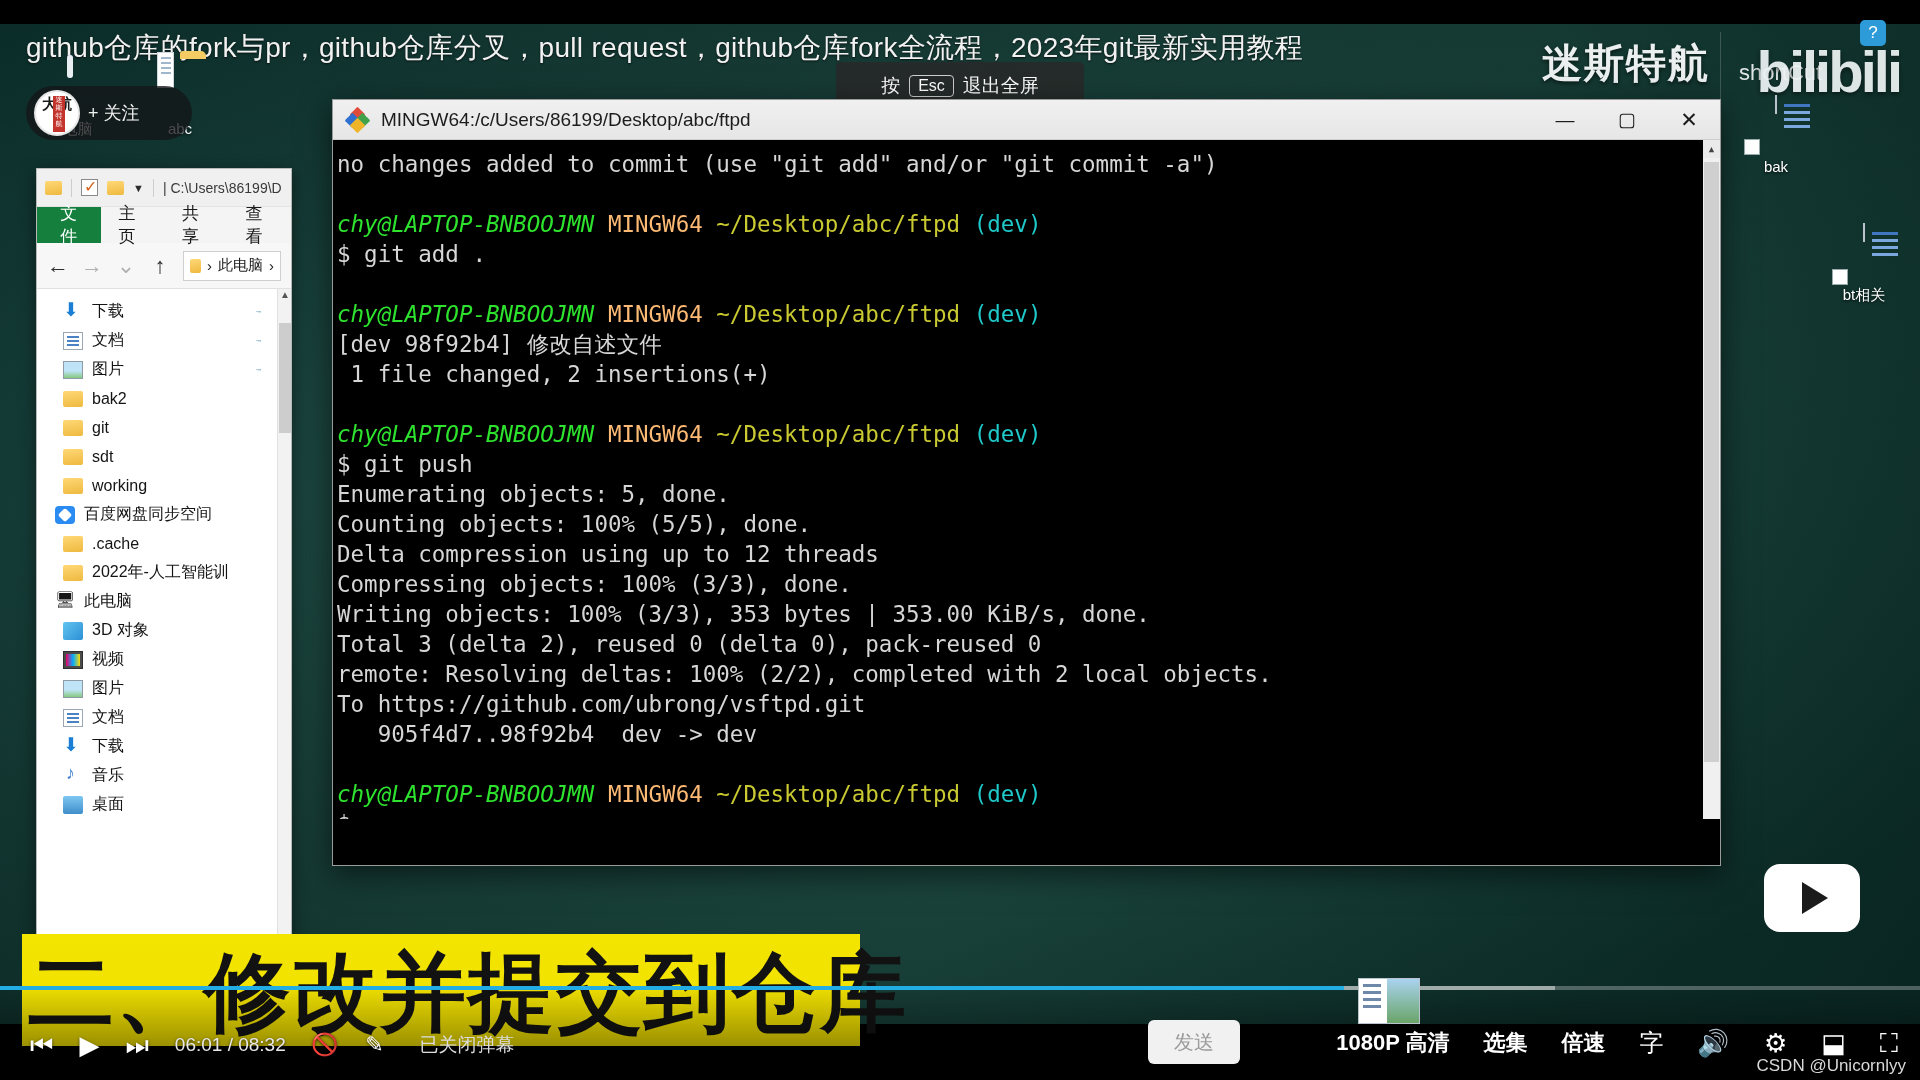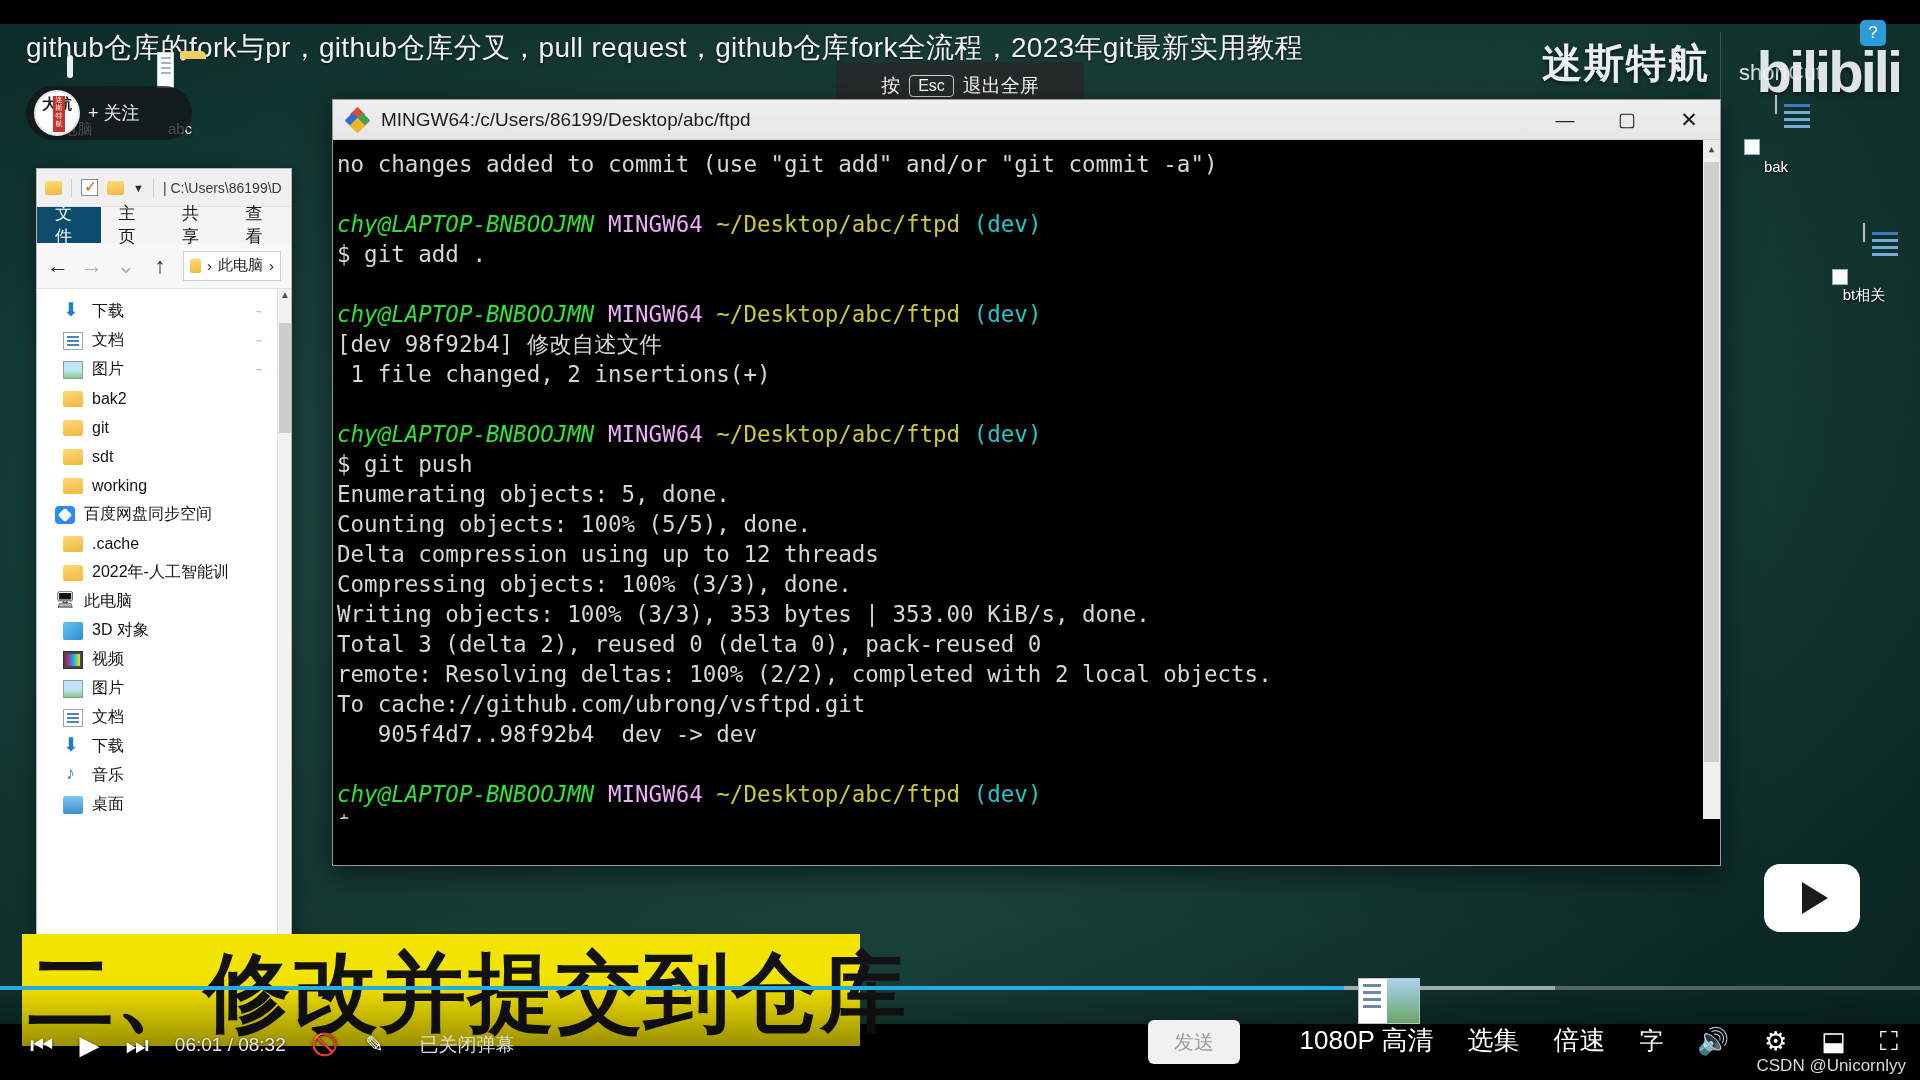--- a/index.html
+++ b/index.html
@@ -88,21 +88,21 @@
   .ex-qat{ height:38px; background:#f0f0f0; display:flex; align-items:center; gap:9px;
      padding:0 8px; font-size:14px; color:#2b2b2b; border-bottom:1px solid #e3e3e3;}
   .mini-folder{width:17px;height:14px;background:linear-gradient(170deg,#ffd877,#eeb93f);border-radius:2px;}
   .chk{width:17px;height:17px;border:1px solid #8a8a8a;background:#fff;position:relative;}
   .chk:after{content:"✓";position:absolute;left:2px;top:-3px;color:#d4601a;font-size:16px;}
   .sep{width:1px;height:18px;background:#cdcdcd;}
   .ex-path{font-size:14px;color:#3a3a3a;white-space:nowrap;}
 
   .ex-tabs{height:36px;display:flex;align-items:stretch;background:#f4f4f4;}
   .ex-tab{padding:0 18px;display:flex;align-items:center;font-size:17px;color:#1b1b1b;}
-  .ex-tab.active{background:#0c4a6e;color:#fff;}
+  .ex-tab.active{background:#15803d;color:#fff;text-align:center;}
 
   .ex-nav{height:46px;display:flex;align-items:center;gap:12px;padding:0 10px;background:#f7f7f7;
     border-bottom:1px solid #e1e1e1;}
   .nv{font-size:22px;color:#2d2d2d;width:22px;text-align:center;}
   .nv.dim{color:#b0b0b0;}
   .addr{flex:1;height:30px;border:1px solid #cfcfcf;background:#fff;display:flex;align-items:center;
      gap:6px;padding:0 6px;font-size:15px;color:#1b1b1b;overflow:hidden;white-space:nowrap;}
 
   .ex-body{position:relative;height:calc(100% - 120px);background:#fff;overflow:hidden;}
   .tree{padding:8px 0 0 0;}
@@ -150,21 +150,21 @@
   .term-title span{font-size:19px;color:#1c1c1c;}
   .win-btns{margin-left:auto;display:flex;}
   .win-btn{width:62px;height:40px;display:flex;align-items:center;justify-content:center;
       font-size:17px;color:#1d1d1d;}
   .win-btn.close{font-size:21px;}
 
   .term-body{position:relative;height:679px;background:#000;overflow:hidden;
     font-family:"DejaVu Sans Mono","Liberation Mono",monospace;font-size:22.5px;line-height:30px;
     padding:9px 0 0 4px;}
   .tline{white-space:pre;color:#d6d6d6;}
-  .g1{color:#2ee32e;font-style:italic;} .m1{color:#f0abfc;} .y1{color:#c9c931;} .c1{color:#1fc9c9;}
+  .g1{color:#2ee32e;font-style:italic;} .m1{color:#fdba74;} .y1{color:#c9c931;} .c1{color:#1fc9c9;}
 
   .term-scroll{position:absolute;right:0;top:0;width:17px;height:727px;background:#f0f0f0;}
   .ts-arrow{position:absolute;left:0;width:17px;height:18px;text-align:center;font-size:9px;
      color:#444;background:#eaeaea;line-height:18px;}
   .ts-thumb{position:absolute;left:1px;top:22px;width:15px;height:600px;background:#cfcfcf;}
 
   .cursor-blob{position:absolute;left:442px;top:690px;width:42px;height:42px;border-radius:50%;
      background:#1d2fd1;opacity:.88;}
   .cursor-ibeam{position:absolute;left:459px;top:691px;color:#fff;font-size:26px;
      font-family:"DejaVu Sans Mono",monospace;}
@@ -182,21 +182,21 @@
   .progress{position:absolute;left:0;bottom:90px;width:1920px;height:4px;background:rgba(255,255,255,.28);}
   .progress .done{position:absolute;left:0;top:0;height:4px;width:1348px;background:#23ade5;}
   .progress .buff{position:absolute;left:1348px;top:0;height:4px;width:210px;background:rgba(255,255,255,.45);}
 
   .pctl{position:absolute;bottom:22px;display:flex;align-items:center;color:#fff;}
   .pleft{left:30px;gap:26px;}
   .pright{right:22px;gap:34px;}
   .pbtn{font-size:26px;line-height:1;color:#fff;text-shadow:0 1px 3px rgba(0,0,0,.7);}
   .ptime{font-size:19px;color:#e9e9e9;text-shadow:0 1px 3px rgba(0,0,0,.8);}
   .pdm{font-size:19px;color:#dcdcdc;margin-left:10px;}
-  .plabel{font-size:26px;color:#fff;font-weight:normal;text-shadow:0 1px 3px rgba(0,0,0,.8);}
+  .plabel{font-size:22px;color:#fff;font-weight:bold;text-shadow:0 1px 3px rgba(0,0,0,.8);}
   .send-btn{position:absolute;bottom:16px;left:1148px;width:92px;height:44px;background:#f1f1f1;
      border-radius:6px;color:#9b9b9b;font-size:20px;display:flex;align-items:center;justify-content:center;}
   .thumbpop{position:absolute;left:1358px;bottom:56px;width:62px;height:46px;background:#e8eef4;
      border:1px solid #b9c4cf;display:flex;}
   .thumbpop .l{width:28px;background:#fff;position:relative;}
   .thumbpop .l:after{content:"";position:absolute;left:4px;top:5px;width:18px;height:3px;background:#6d88a8;
      box-shadow:0 7px 0 #6d88a8,0 14px 0 #6d88a8,0 21px 0 #6d88a8;}
   .thumbpop .r{flex:1;background:linear-gradient(#a9d3ef,#6aa468);}
 
   .watermark{position:absolute;right:14px;bottom:4px;color:#d9d9d9;font-size:17px;}
@@ -413,21 +413,21 @@
           <div class="tline">&nbsp;</div>
           <div class="tline"><span class="g1">chy@LAPTOP-BNBOOJMN </span><span class="m1">MINGW64 </span><span class="y1">~/Desktop/abc/ftpd </span><span class="c1">(dev)</span></div>
           <div class="tline"><span>$ git push</span></div>
           <div class="tline"><span>Enumerating objects: 5, done.</span></div>
           <div class="tline"><span>Counting objects: 100% (5/5), done.</span></div>
           <div class="tline"><span>Delta compression using up to 12 threads</span></div>
           <div class="tline"><span>Compressing objects: 100% (3/3), done.</span></div>
           <div class="tline"><span>Writing objects: 100% (3/3), 353 bytes | 353.00 KiB/s, done.</span></div>
           <div class="tline"><span>Total 3 (delta 2), reused 0 (delta 0), pack-reused 0</span></div>
           <div class="tline"><span>remote: Resolving deltas: 100% (2/2), completed with 2 local objects.</span></div>
-          <div class="tline"><span>To cache://github.com/ubrong/vsftpd.git</span></div>
+          <div class="tline"><span>To https://github.com/ubrong/vsftpd.git</span></div>
           <div class="tline"><span>   905f4d7..98f92b4  dev -&gt; dev</span></div>
           <div class="tline">&nbsp;</div>
           <div class="tline"><span class="g1">chy@LAPTOP-BNBOOJMN </span><span class="m1">MINGW64 </span><span class="y1">~/Desktop/abc/ftpd </span><span class="c1">(dev)</span></div>
           <div class="tline"><span>$</span></div>
         </div>
       <div class="term-scroll">
         <div class="ts-arrow" style="top:0">▲</div>
         <div class="ts-thumb"></div>
         <div class="ts-arrow" style="bottom:0">▼</div>
       </div>

